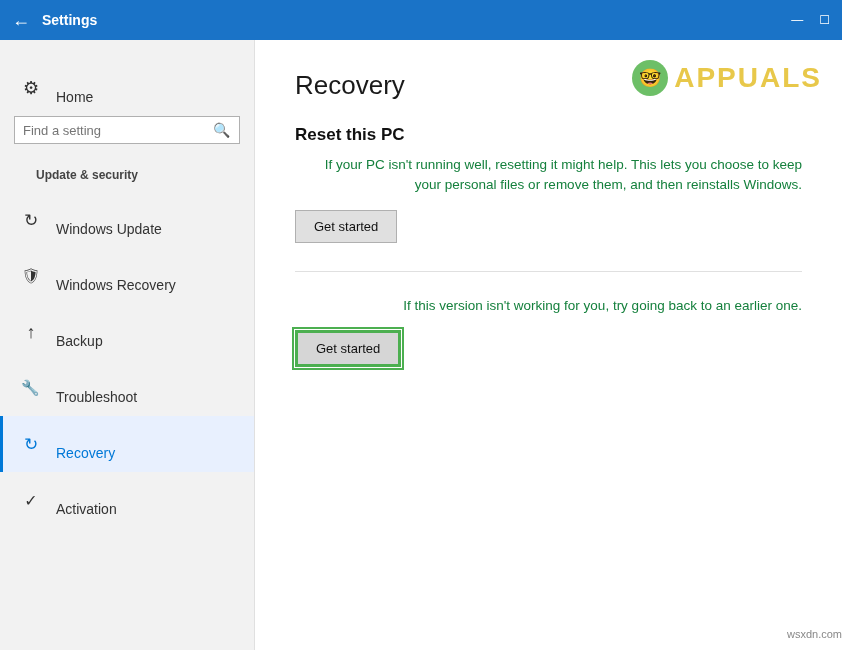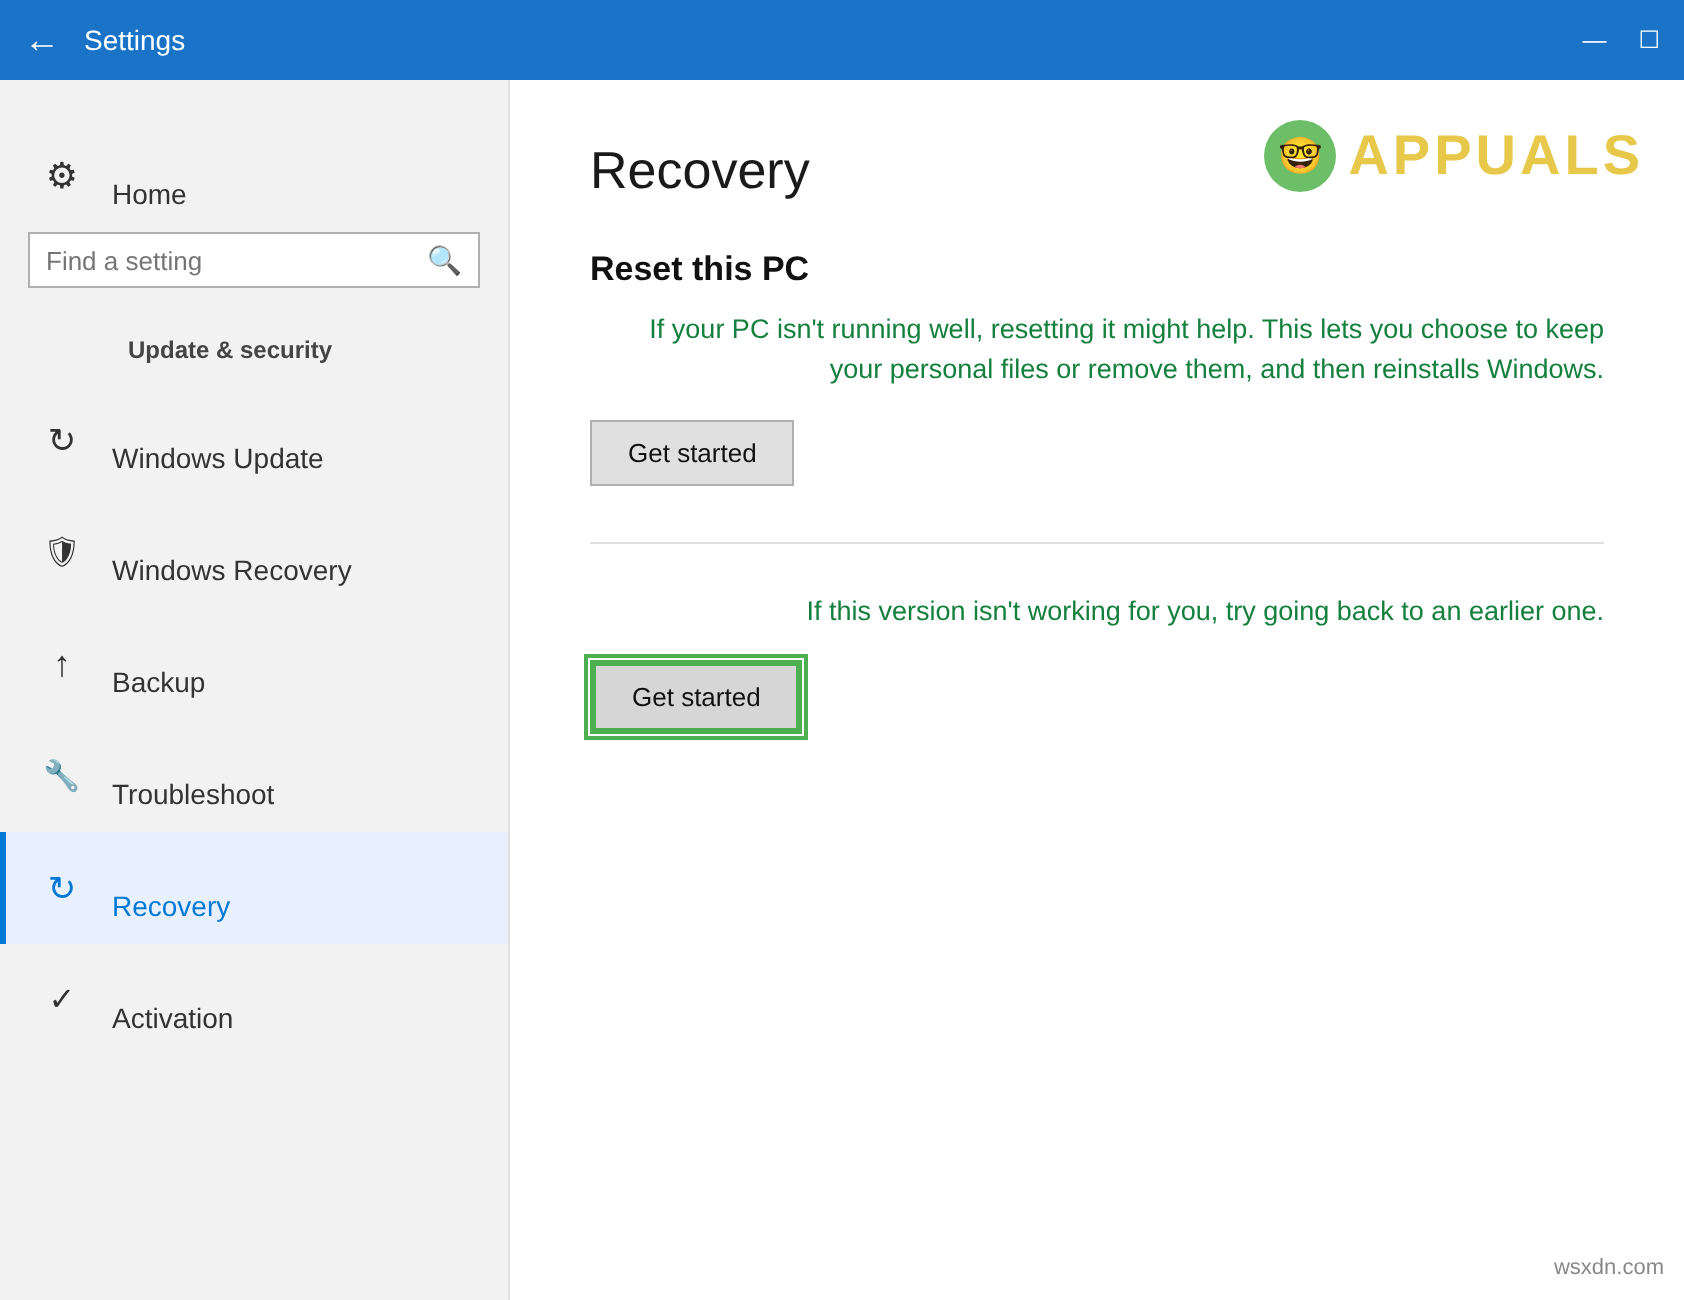--- a/index.html
+++ b/index.html
@@ -21,21 +21,21 @@
     }
     .title-bar-back {
       color: white;
       font-size: 18px;
       cursor: pointer;
       line-height: 1;
     }
     .title-bar-title {
       color: white;
       font-size: 14px;
-      font-weight: 400;
+      font-weight: 700;
     }
     .title-bar-controls {
       display: flex;
       gap: 16px;
     }
     .title-bar-btn {
       color: white;
       font-size: 12px;
       cursor: pointer;
       line-height: 1;
@@ -52,26 +52,25 @@
       width: 255px;
       min-width: 255px;
       background: #f2f2f2;
       padding: 20px 0;
       display: flex;
       flex-direction: column;
       overflow-y: auto;
       border-right: 1px solid #e0e0e0;
     }
     .sidebar-section-title {
-      padding: 8px 20px 10px 16px;
+      padding: 8px 20px 10px 36px;
       font-size: 12px;
       font-weight: 600;
       color: #444;
       text-transform: none;
-      margin-left: 48px;
     }
     .search-box {
       margin: 0 14px 16px 14px;
       display: flex;
       align-items: center;
       border: 1px solid #b0b0b0;
       background: white;
       padding: 5px 8px;
     }
     .search-input {
@@ -194,21 +193,21 @@
       background: #6dbf67;
       display: flex;
       align-items: center;
       justify-content: center;
       font-size: 18px;
     }
 
     .wsxdn-watermark {
       position: absolute;
       bottom: 10px;
-      right: 10px;
+      right: 0;
       font-size: 11px;
       color: #888;
     }
   </style>
 </head>
 <body>
 
 <div class="title-bar">
   <div class="title-bar-left">
     <span class="title-bar-back">←</span>

